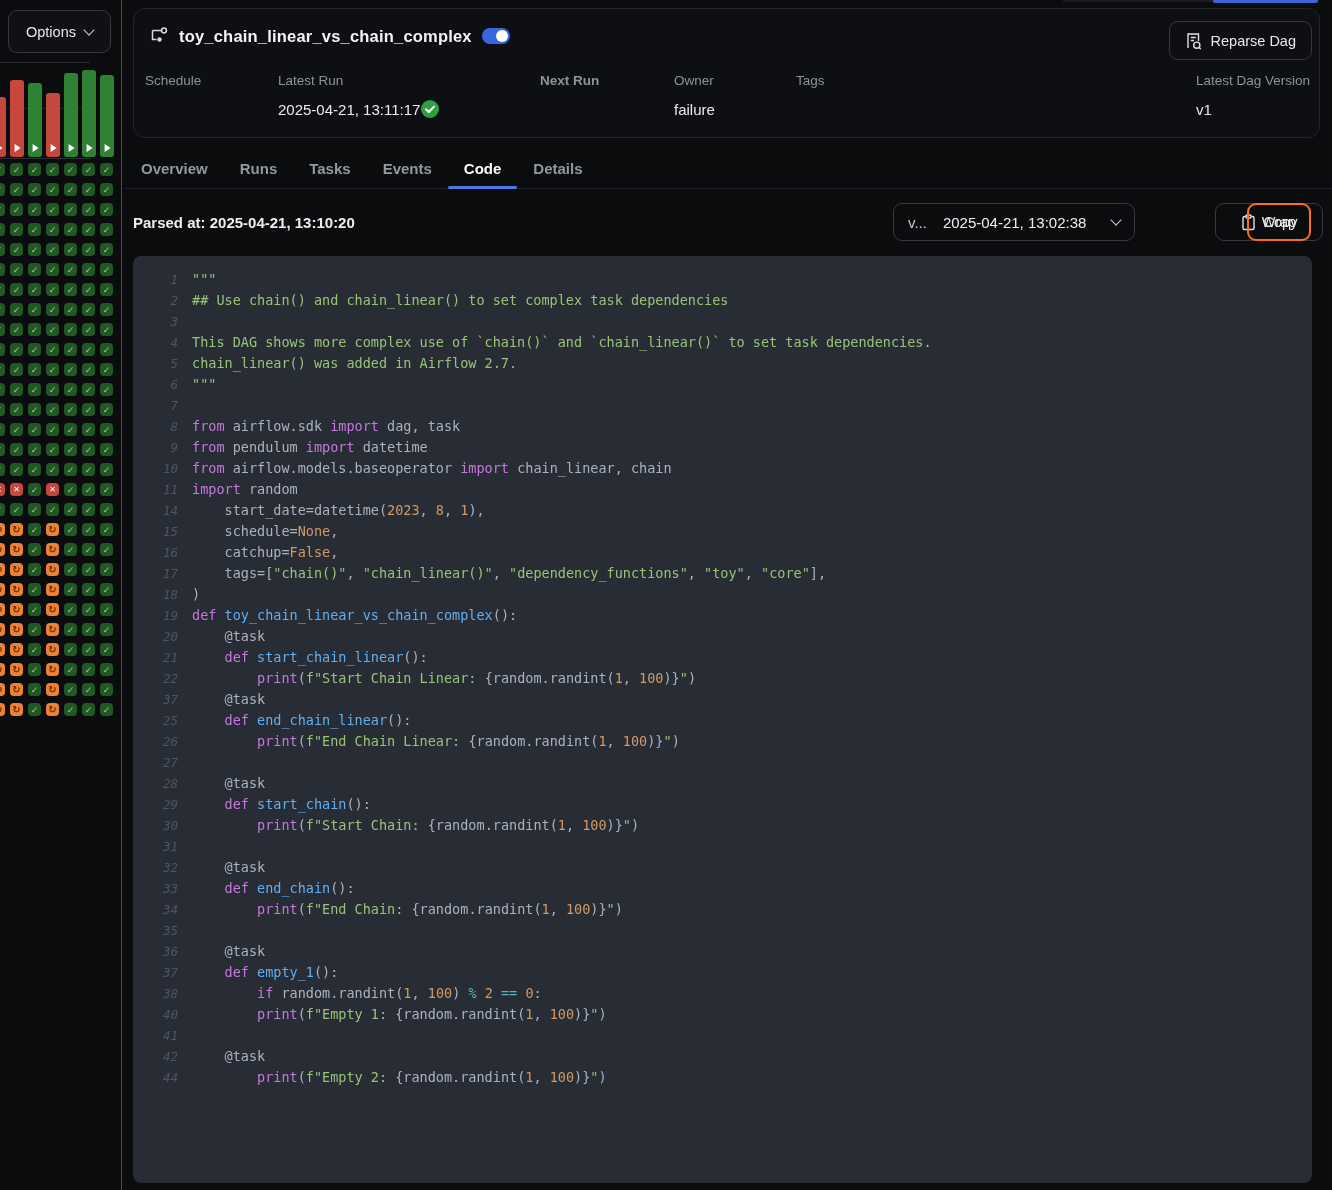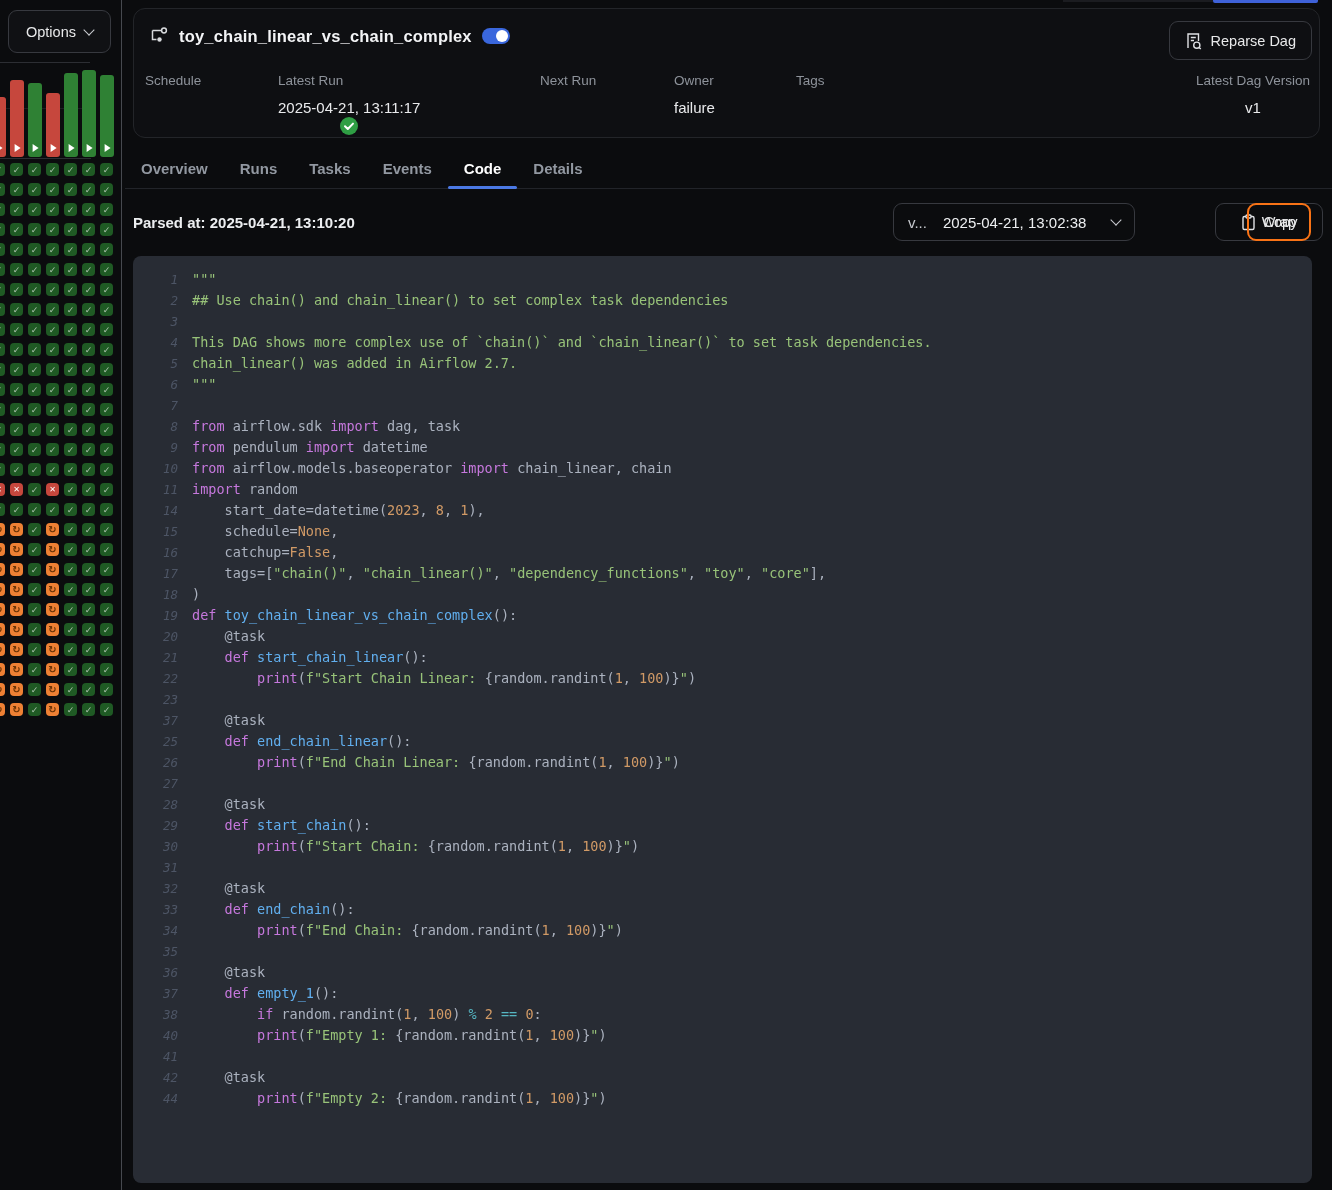--- a/index.html
+++ b/index.html
@@ -34,21 +34,21 @@
                border-radius:12px;background:#0e0f12;box-sizing:border-box;}
   #title-row{position:absolute;left:15px;top:17px;display:flex;align-items:center;gap:10px;}
   #dag-title{font-size:16.5px;font-weight:bold;color:#f3f4f6;letter-spacing:.2px;}
   #dag-toggle{position:relative;width:28px;height:16px;border-radius:9px;background:#3a67dd;cursor:pointer;}
   #dag-toggle .knob{position:absolute;right:2px;top:2px;width:12px;height:12px;border-radius:50%;background:#fff;}
   #reparse-btn{position:absolute;right:7px;top:12px;height:37px;padding:0 15px;border:1px solid #37393f;
                border-radius:9px;display:flex;align-items:center;gap:9px;font-size:14.5px;color:#e8e9ea;
                background:transparent;cursor:pointer;}
   .meta-col{position:absolute;top:64px;}
   .meta-label{font-size:13.5px;color:#8e939b;}
-  .meta-value{margin-top:11px;font-size:15px;color:#e9eaec;display:flex;align-items:center;gap:0;min-height:20px;flex-direction:column;}
+  .meta-value{margin-top:11px;font-size:15px;color:#e9eaec;display:flex;align-items:center;gap:0;min-height:20px;}
   
   #tab-row{position:absolute;left:125px;top:148px;right:0;height:40px;display:flex;
            border-bottom:1px solid #222429;}
   .tab{position:relative;padding:0 16px;display:flex;align-items:center;font-size:15px;font-weight:600;
        color:#9298a1;cursor:pointer;}
   .tab.active{color:#fff;}
   .tab.active::after{content:"";position:absolute;left:0;right:0;bottom:-1px;height:3px;background:#4b79e4;border-radius:2px;}
   
   #parsed-at{position:absolute;left:133px;top:214px;font-size:15px;font-weight:bold;color:#eceef0;}
   #version-select{position:absolute;left:893px;top:203px;width:242px;height:38px;border:1px solid #37393f;
@@ -348,21 +348,21 @@
         <div class="meta-col" style="left: 144px;">
           <div class="meta-label">Latest Run</div>
           <div class="meta-value">
             <span>2025-04-21, 13:11:17</span>
             <svg class="green-check" viewBox="0 0 20 20">
               <circle cx="10" cy="10" r="9" fill="#2f9e44"></circle>
               <path d="M6 10.2 L8.8 13 L14 7.6" fill="none" stroke="#fff" stroke-width="2" stroke-linecap="round" stroke-linejoin="round"></path>
             </svg>
           </div>
         </div>
-        <div class="meta-col" style="left: 406px;">
+        <div class="meta-col" style="left: 406px; font-weight: bold;">
           <div class="meta-label">Next Run</div>
           <div class="meta-value">
             <span></span>
           </div>
         </div>
         <div class="meta-col" style="left: 540px;">
           <div class="meta-label">Owner</div>
           <div class="meta-value">
             <span>failure</span>
           </div>
@@ -421,21 +421,20 @@
       <div class="code-line"><div class="ln">11</div><span><span class="tok-k">import</span><span class="tok-p"> random</span></span></div>
       <div class="code-line"><div class="ln">14</div><span><span class="tok-p">    start_date=datetime(</span><span class="tok-n">2023</span><span class="tok-p">, </span><span class="tok-n">8</span><span class="tok-p">, </span><span class="tok-n">1</span><span class="tok-p">),</span></span></div>
       <div class="code-line"><div class="ln">15</div><span><span class="tok-p">    schedule=</span><span class="tok-n">None</span><span class="tok-p">,</span></span></div>
       <div class="code-line"><div class="ln">16</div><span><span class="tok-p">    catchup=</span><span class="tok-n">False</span><span class="tok-p">,</span></span></div>
       <div class="code-line"><div class="ln">17</div><span><span class="tok-p">    tags=[</span><span class="tok-s">"chain()"</span><span class="tok-p">, </span><span class="tok-s">"chain_linear()"</span><span class="tok-p">, </span><span class="tok-s">"dependency_functions"</span><span class="tok-p">, </span><span class="tok-s">"toy"</span><span class="tok-p">, </span><span class="tok-s">"core"</span><span class="tok-p">],</span></span></div>
       <div class="code-line"><div class="ln">18</div><span><span class="tok-p">)</span></span></div>
       <div class="code-line"><div class="ln">19</div><span><span class="tok-k">def</span><span class="tok-p"> </span><span class="tok-f">toy_chain_linear_vs_chain_complex</span><span class="tok-p">():</span></span></div>
       <div class="code-line"><div class="ln">20</div><span><span class="tok-p">    @task</span></span></div>
       <div class="code-line"><div class="ln">21</div><span><span class="tok-p">    </span><span class="tok-k">def</span><span class="tok-p"> </span><span class="tok-f">start_chain_linear</span><span class="tok-p">():</span></span></div>
       <div class="code-line"><div class="ln">22</div><span><span class="tok-p">        </span><span class="tok-k">print</span><span class="tok-p">(</span><span class="tok-s">f"Start Chain Linear: </span><span class="tok-p">{random.randint(</span><span class="tok-n">1</span><span class="tok-p">, </span><span class="tok-n">100</span><span class="tok-p">)}</span><span class="tok-s">"</span><span class="tok-p">)</span></span></div>
-      <div class="code-line"><div class="ln">23</div><span></span></div>
       <div class="code-line"><div class="ln">37</div><span><span class="tok-p">    @task</span></span></div>
       <div class="code-line"><div class="ln">25</div><span><span class="tok-p">    </span><span class="tok-k">def</span><span class="tok-p"> </span><span class="tok-f">end_chain_linear</span><span class="tok-p">():</span></span></div>
       <div class="code-line"><div class="ln">26</div><span><span class="tok-p">        </span><span class="tok-k">print</span><span class="tok-p">(</span><span class="tok-s">f"End Chain Linear: </span><span class="tok-p">{random.randint(</span><span class="tok-n">1</span><span class="tok-p">, </span><span class="tok-n">100</span><span class="tok-p">)}</span><span class="tok-s">"</span><span class="tok-p">)</span></span></div>
       <div class="code-line"><div class="ln">27</div><span></span></div>
       <div class="code-line"><div class="ln">28</div><span><span class="tok-p">    @task</span></span></div>
       <div class="code-line"><div class="ln">29</div><span><span class="tok-p">    </span><span class="tok-k">def</span><span class="tok-p"> </span><span class="tok-f">start_chain</span><span class="tok-p">():</span></span></div>
       <div class="code-line"><div class="ln">30</div><span><span class="tok-p">        </span><span class="tok-k">print</span><span class="tok-p">(</span><span class="tok-s">f"Start Chain: </span><span class="tok-p">{random.randint(</span><span class="tok-n">1</span><span class="tok-p">, </span><span class="tok-n">100</span><span class="tok-p">)}</span><span class="tok-s">"</span><span class="tok-p">)</span></span></div>
       <div class="code-line"><div class="ln">31</div><span></span></div>
       <div class="code-line"><div class="ln">32</div><span><span class="tok-p">    @task</span></span></div>
       <div class="code-line"><div class="ln">33</div><span><span class="tok-p">    </span><span class="tok-k">def</span><span class="tok-p"> </span><span class="tok-f">end_chain</span><span class="tok-p">():</span></span></div>

